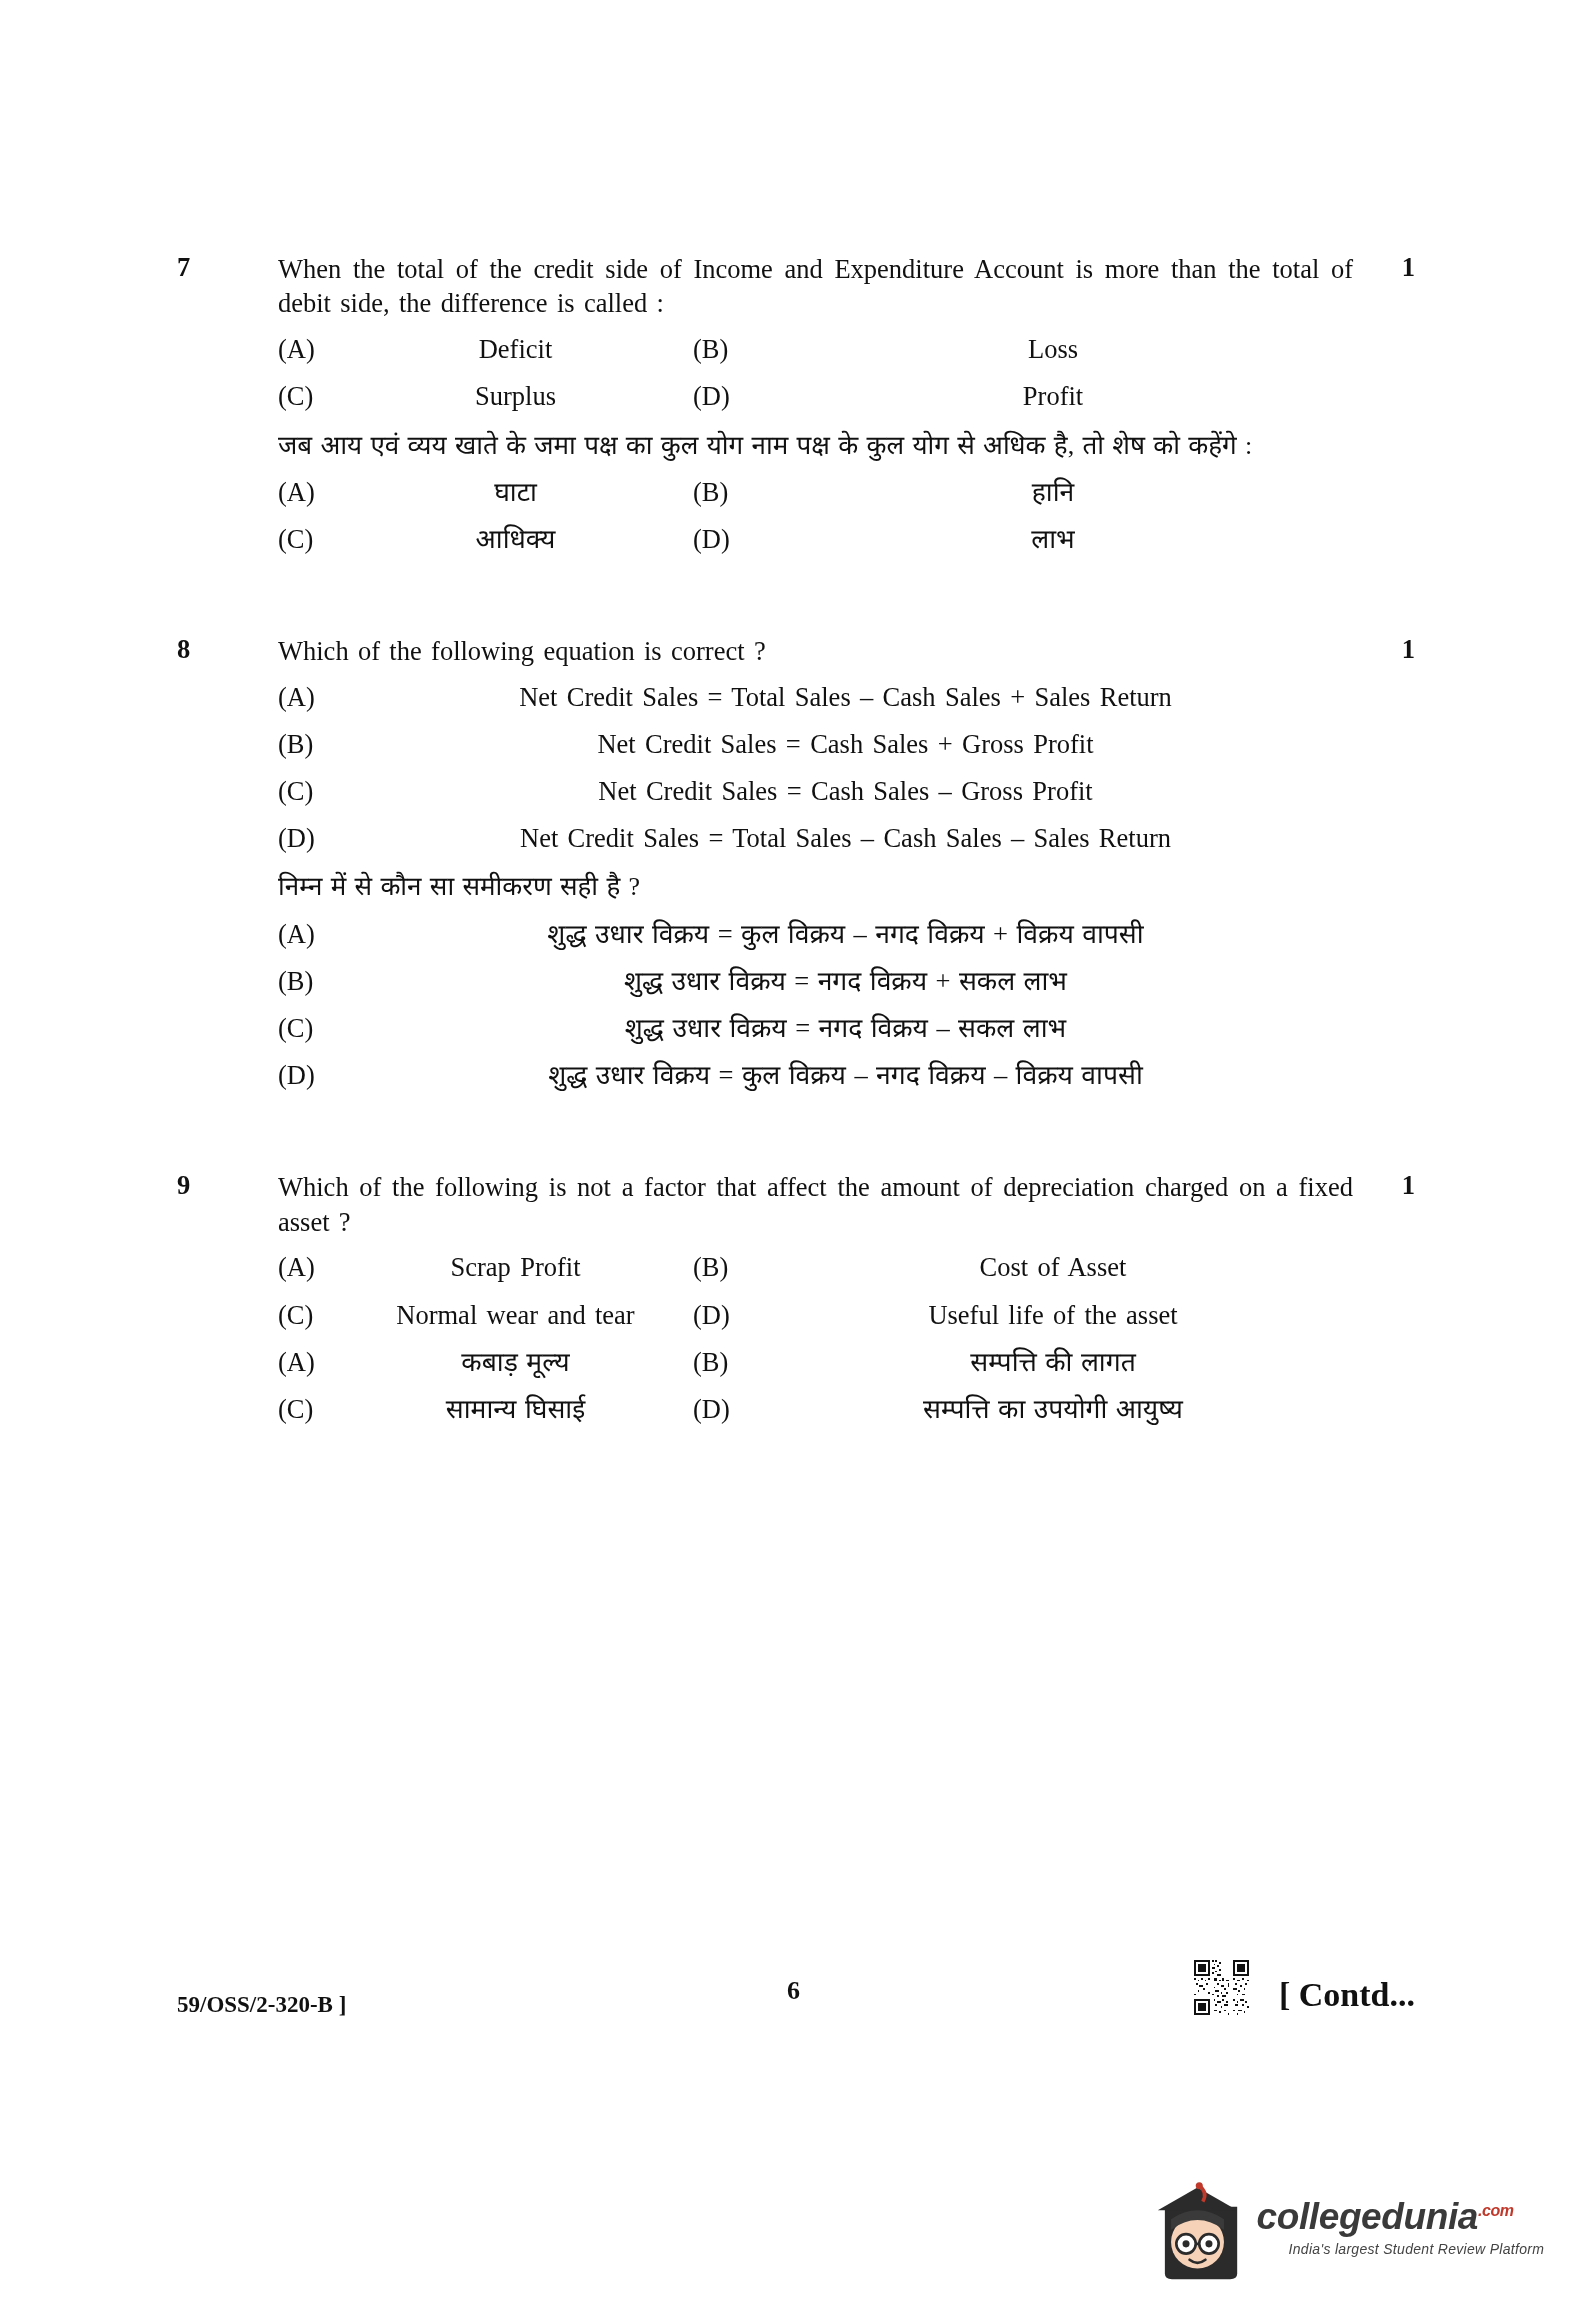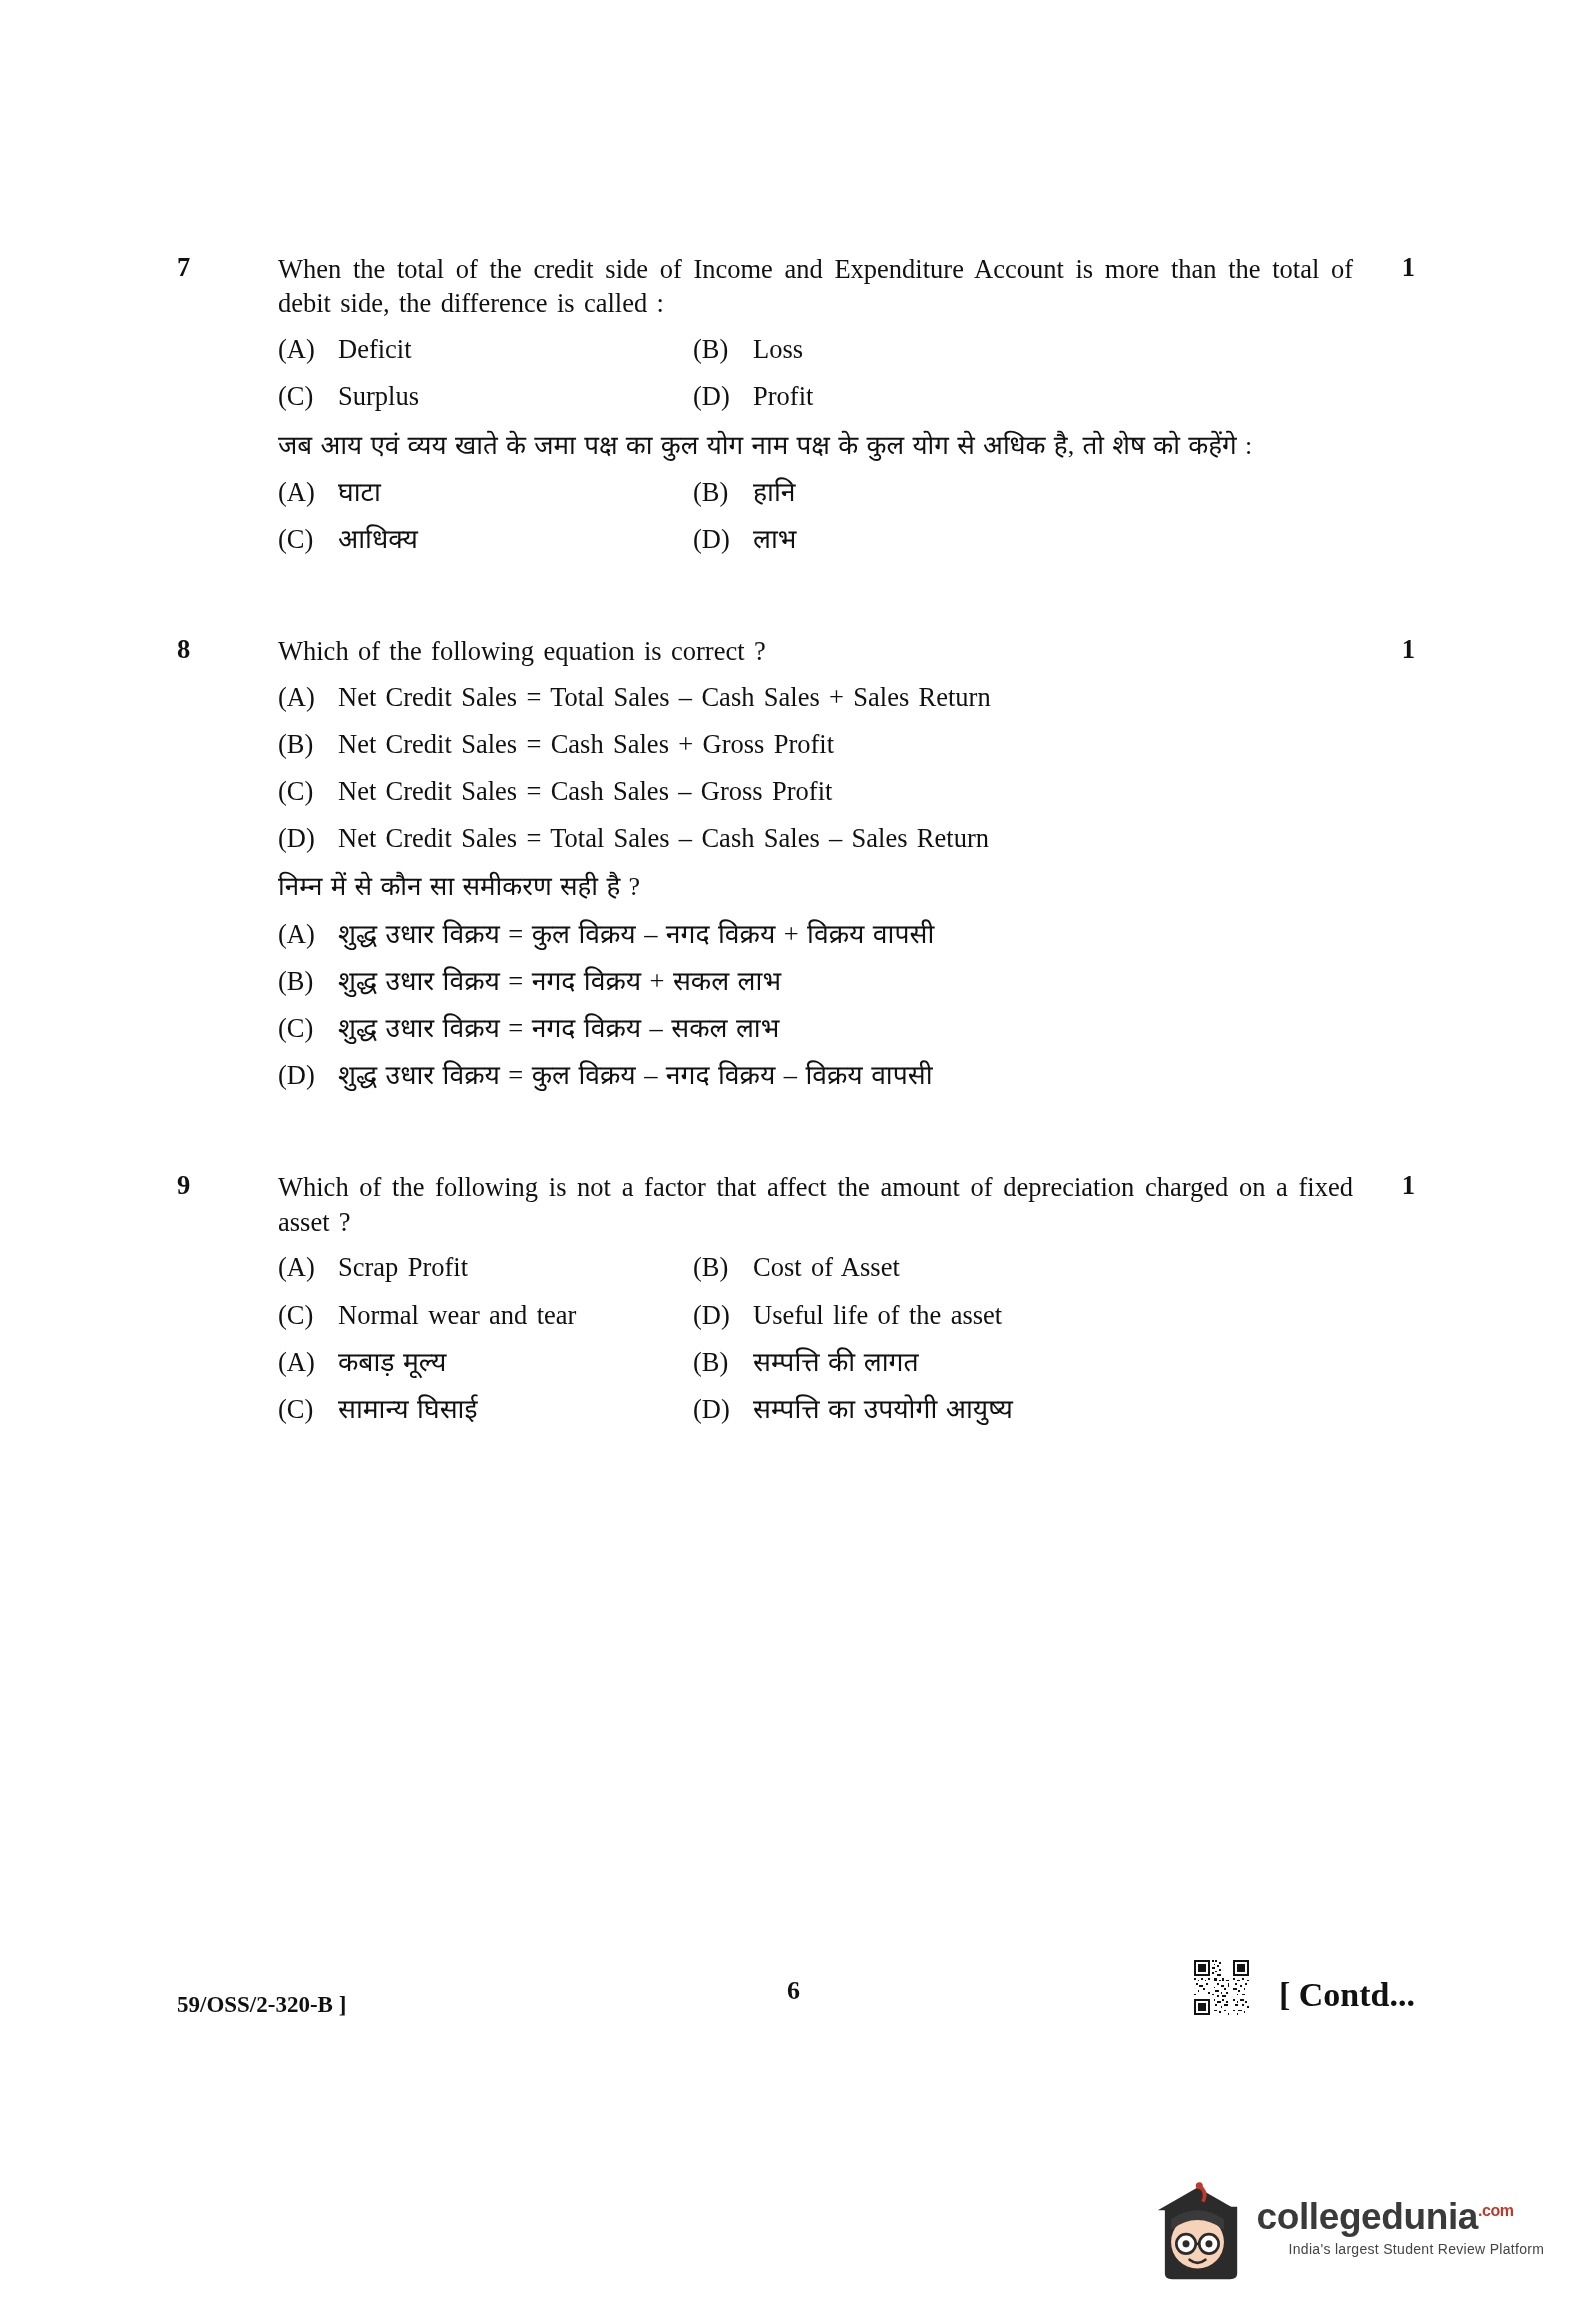--- a/index.html
+++ b/index.html
@@ -86,20 +86,21 @@
   }
   .opt-row .opt.col1 { width: 415px; flex: 0 0 415px; }
   .opt-row .opt.col2 { flex: 1 1 auto; }
   .opt-label {
     width: 60px;
     flex: 0 0 60px;
   }
   .opt-text {
     flex: 1 1 auto;
     word-spacing: 2.7px;
+    text-align: center;
   }
   .opts-1col {
     margin-top: 12.4px;
   }
   .opts-1col .opt {
     display: flex;
     font-size: 26.5px;
     line-height: 1.25;
     margin-bottom: 14px;
   }
@@ -154,20 +155,21 @@
     align-items: center;
   }
   .wm-mascot {
     width: 97px;
     height: 106px;
     position: relative;
     flex: 0 0 97px;
   }
   .wm-text {
     margin-left: 10.6px;
+    font-style: italic;
   }
   .wm-title {
     font-family: "Liberation Sans", sans-serif;
     font-size: 37px;
     font-weight: bold;
     color: #3a3a3a;
     letter-spacing: -0.4px;
     line-height: 1;
   }
   .wm-title .dotcom {

